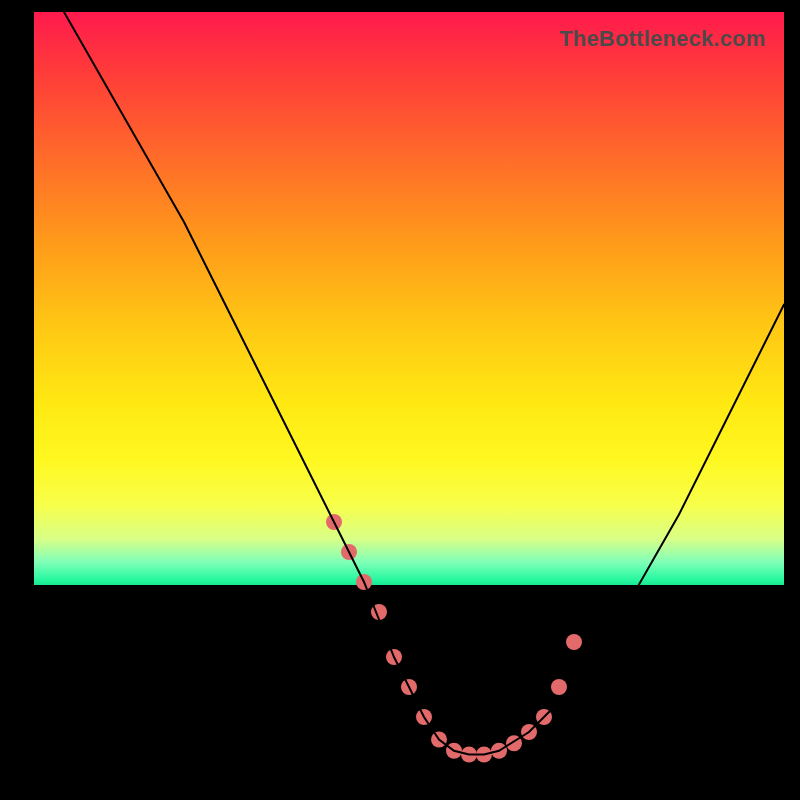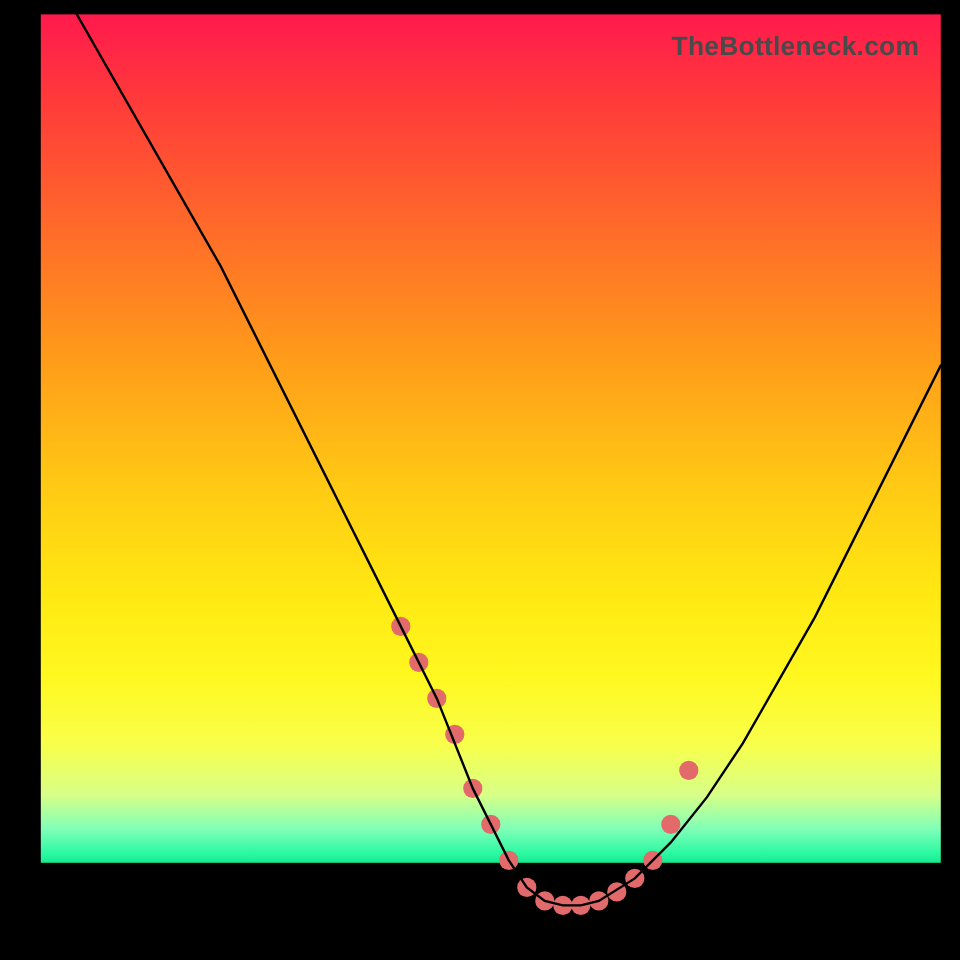--- a/index.html
+++ b/index.html
@@ -8,21 +8,21 @@
     width: 800px;
     height: 800px;
     background: #000000;
     overflow: hidden;
   }
   .plot-area {
     position: absolute;
     left: 34px;
     top: 12px;
     width: 750px;
-    height: 707px;
+    height: 573px;
     background: linear-gradient(to bottom,
       #ff1a4d 0%,
       #ff3a3a 10%,
       #ff6a2a 25%,
       #ff9a1a 40%,
       #ffc814 55%,
       #ffe812 68%,
       #fff820 78%,
       #f8ff4a 86%,
       #d8ff88 92%,

